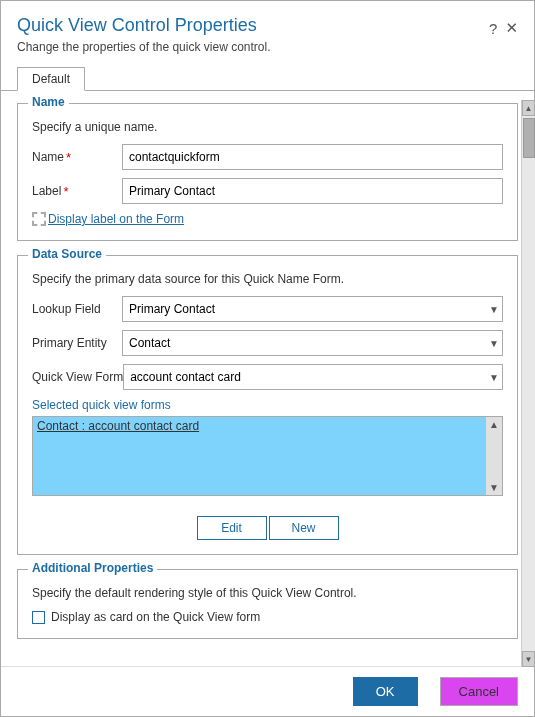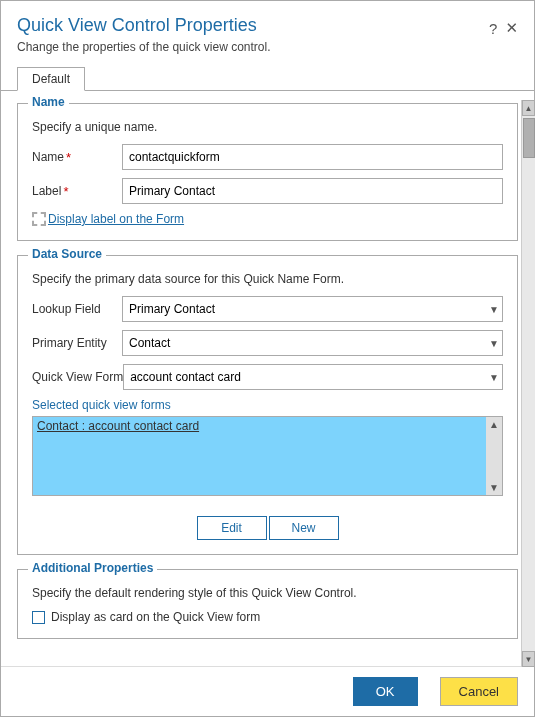--- a/index.html
+++ b/index.html
@@ -272,21 +272,21 @@
       background: #1e6ca6;
       color: #fff;
       border: 1px solid #1e6ca6;
       padding: 6px 22px;
       font-size: 13px;
       cursor: pointer;
       min-width: 60px;
     }
 
     .btn-cancel {
-      background: #fde047;
+      background: #d946ef;
       color: #333;
       border: 1px solid #aaa;
       padding: 6px 18px;
       font-size: 13px;
       cursor: pointer;
       min-width: 60px;
     }
 
     .dialog-scrollbar {
       position: absolute;

